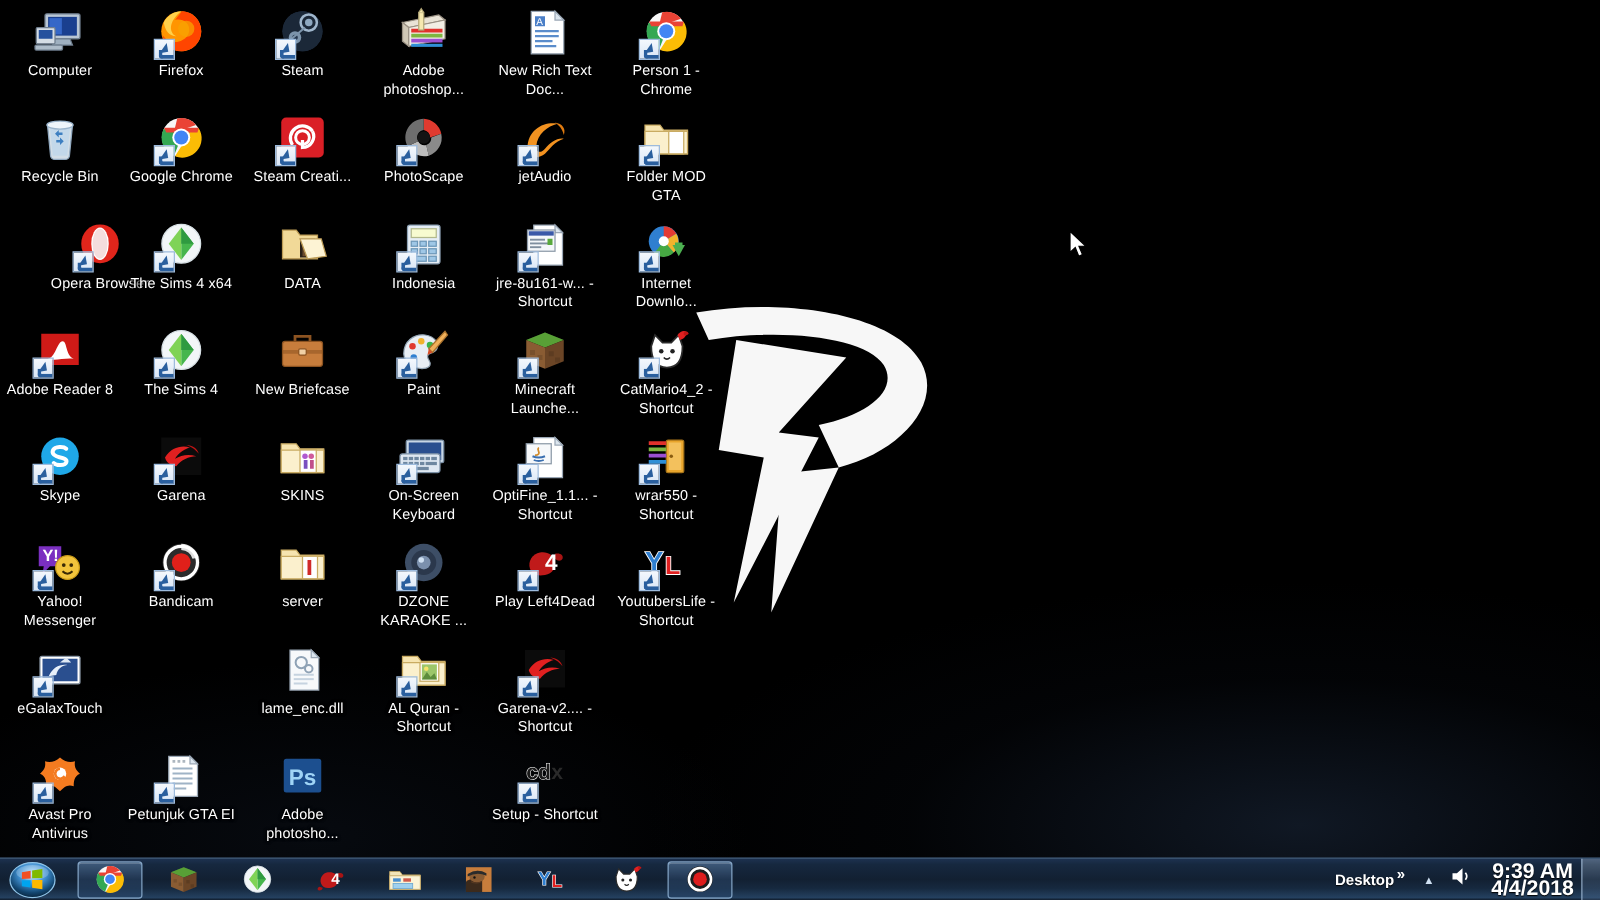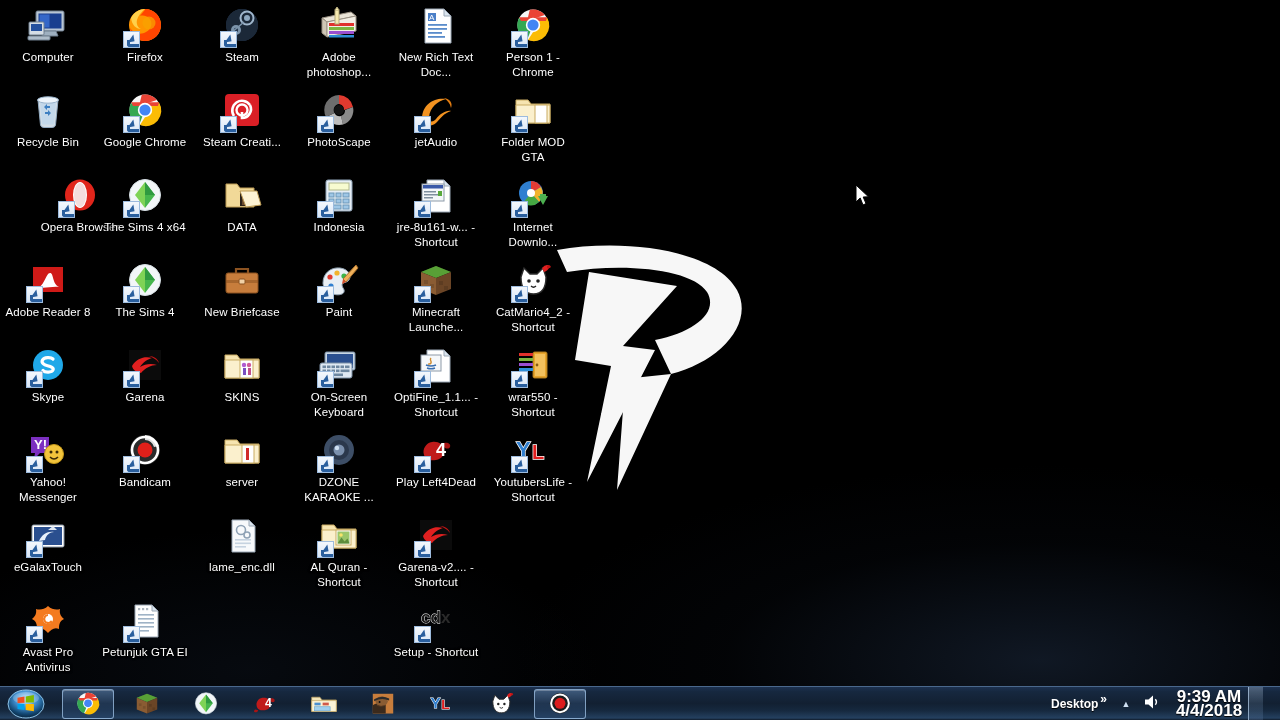--- a/index.html
+++ b/index.html
@@ -167,21 +167,21 @@
     border: 1px solid rgba(160,195,230,0.75);
     box-shadow: inset 0 1px 0 rgba(255,255,255,0.25);
   }
   .task-btn svg { display:block; }
 
   #tray {
     display: flex;
     align-items: center;
     height: 32px;
     flex: 0 0 auto;
-    padding-right: 17px;
+    padding-right: 0px;
   }
 
   #show-desktop-label {
     color: #ffffff;
     font-size: 12px;
     font-weight: bold;
     font-family: "Liberation Sans", sans-serif;
     text-shadow: 0 1px 1px #000;
     margin-right: 2px;
   }
@@ -827,20 +827,29 @@
               <rect x="15" y="15" width="16" height="1.6"></rect>
               <rect x="15" y="19" width="16" height="1.6"></rect>
               <rect x="15" y="23" width="16" height="1.6"></rect>
               <rect x="15" y="27" width="16" height="1.6"></rect>
               <rect x="15" y="31" width="11" height="1.6"></rect>
             </g>
           </svg>
           <span class="shortcut-badge"></span>
         </div>
         <div class="icon-label">Petunjuk GTA EI</div>
+      </div>
+      <div class="desk-icon" style="left: 198px; top: 599px;">
+        <div class="icon-art">
+          <svg viewBox="0 0 44 44">
+            <rect x="7" y="8" width="30" height="27" rx="2" fill="#1c4f8f"></rect>
+            <text x="11" y="29" font-size="18" font-weight="bold" fill="#9fd4f6" font-family="sans-serif">Ps</text>
+          </svg>
+        </div>
+        <div class="icon-label">Adobe photosho...</div>
       </div>
       <div class="desk-icon" style="left: 392px; top: 599px;">
         <div class="icon-art">
           <svg viewBox="0 0 44 44">
             <text x="7" y="24" font-size="17" font-weight="bold" fill="#1a1a1a" font-family="sans-serif" stroke="#ffffff" stroke-width="0.8" paint-order="stroke">cd</text>
             <text x="27" y="24" font-size="17" font-weight="bold" fill="#2a2a2a" font-family="sans-serif">x</text>
           </svg>
           <span class="shortcut-badge"></span>
         </div>
         <div class="icon-label">Setup - Shortcut</div>

